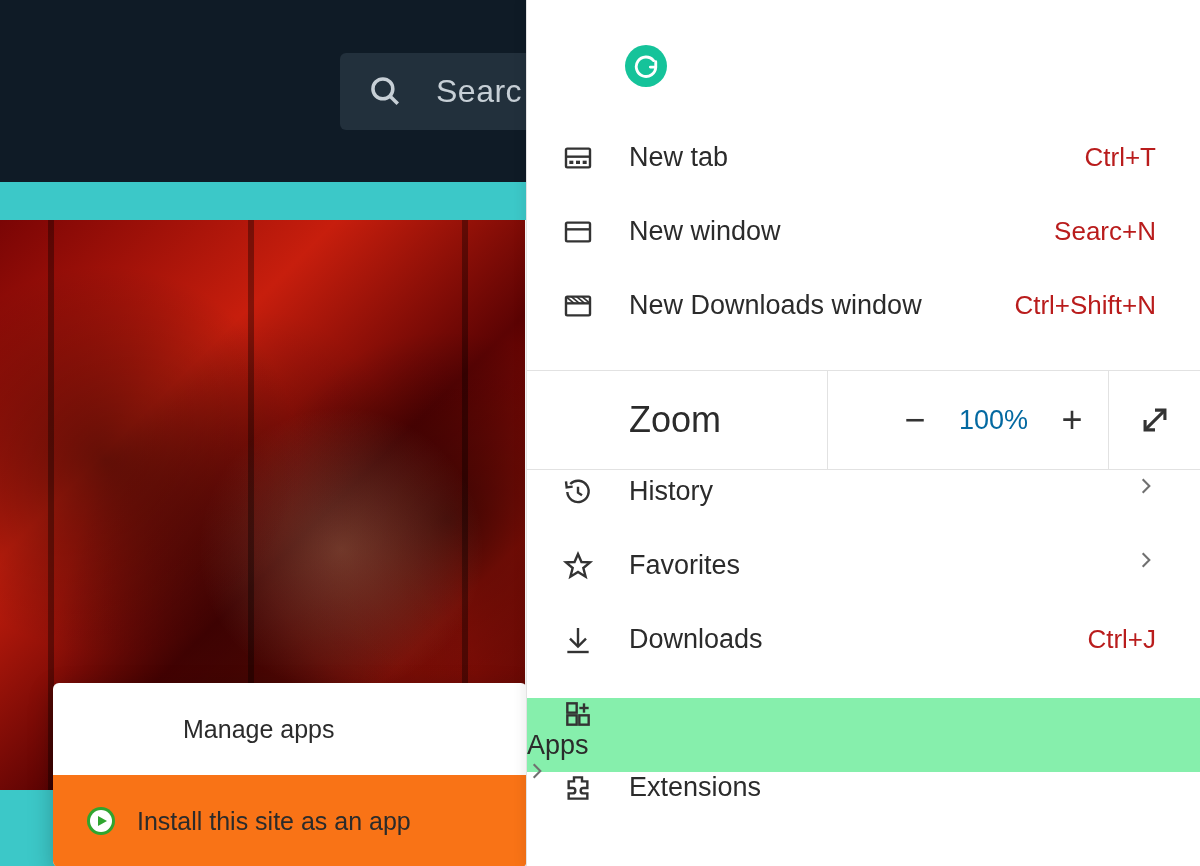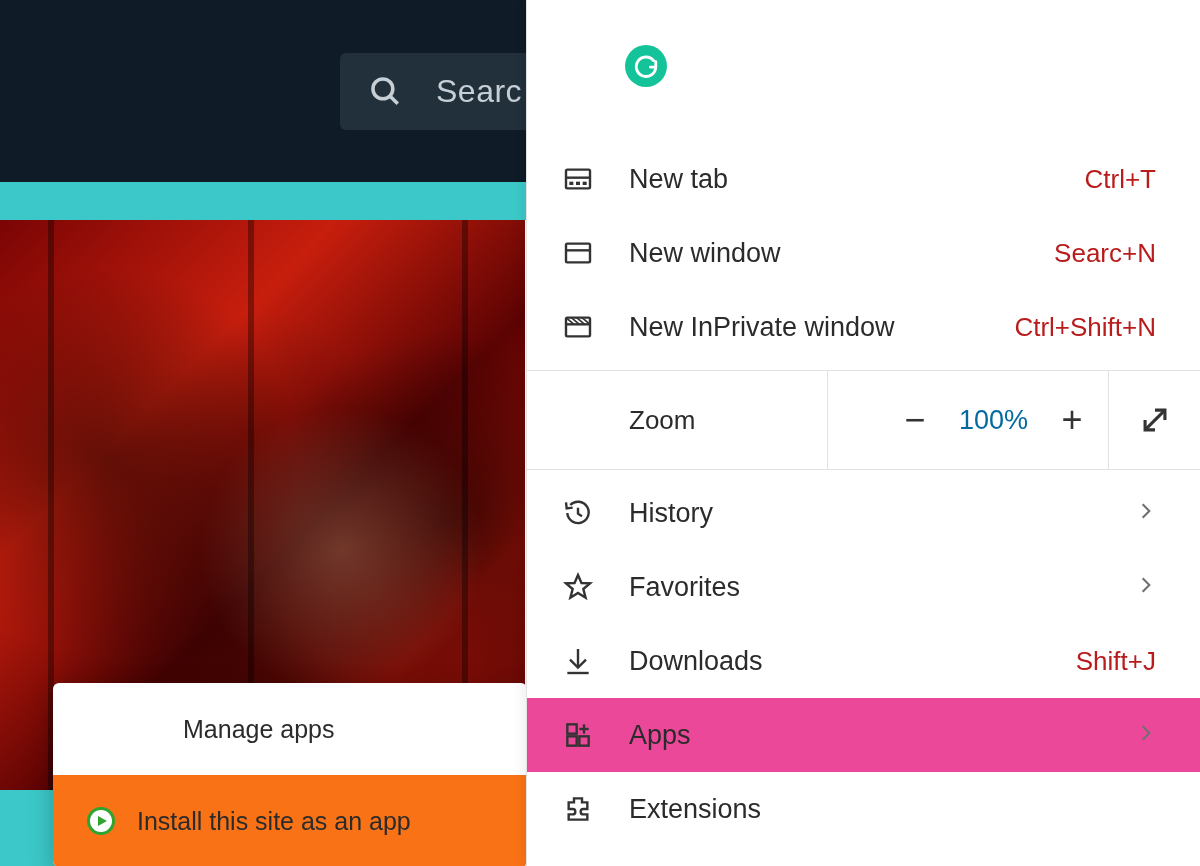--- a/index.html
+++ b/index.html
@@ -28,31 +28,31 @@
     .play-green { width:28px; height:28px; border-radius:50%; background:#2fa52f; display:flex; align-items:center; justify-content:center; }
     .play-inner { width:22px; height:22px; border-radius:50%; background:#fff; display:flex; align-items:center; justify-content:center; }
     .play-tri { width:0; height:0; border-left:9px solid #2fa52f; border-top:5px solid transparent; border-bottom:5px solid transparent; margin-left:2px; }
     
     
     .menu { position: absolute; right: 0; top: 0; width: 674px; height: 866px; background: #fff; border-left:1px solid #e2e2e2; box-shadow: -2px 0 12px rgba(0,0,0,0.08); }
     .grammarly { position:absolute; top: 45px; left: 98px; width: 42px; height:42px; border-radius:50%; background:#15c39a; display:flex; align-items:center; justify-content:center; }
     .grammarly svg { width:26px; height:26px; }
     
     .menu-list { position:absolute; top:142px; left:0; right:0; }
-    .menu-item { display:flex; align-items:center; height:74px; padding-right: 44px; cursor:pointer; }
-    .menu-item.hover { background:#ec4899; }
+    .menu-item { display:flex; align-items:flex-start; height:74px; padding-right: 44px; cursor:pointer; }
+    .menu-item.hover { background:#86efac;flex-direction:column; }
     .menu-icon { width: 102px; display:flex; justify-content:center; align-items:center; }
     .menu-icon svg { width: 32px; height: 32px; stroke:#333; stroke-width:1.8; fill:none; }
     .menu-label { flex:1; font-size:27px; color:#2b2b2b; }
     .menu-shortcut { font-size:26px; color:#b91c1c; }
     .chevron svg { width:20px; height:20px; stroke:#707070; stroke-width:2.5; fill:none; }
     
     
     .zoom-row { display:flex; align-items:center; height:100px; border-top:1px solid #e2e2e2; border-bottom:1px solid #e2e2e2; margin: 6px 0; }
-    .zoom-label-cell { width: 300px; padding-left: 102px; font-size:26px; color:#2b2b2b; }
+    .zoom-label-cell { width: 300px; padding-left: 102px; font-size:36px; color:#2b2b2b; }
     .zoom-controls { flex:1; display:flex; align-items:center; justify-content:flex-end; border-left:1px solid #e2e2e2; height:100%; padding: 0 6px; }
     .zoom-btn { width:60px; height:60px; display:flex; align-items:center; justify-content:center; font-size:36px; color:#333; cursor:pointer; font-weight:300; }
     .zoom-value { font-size:27px; color:#0369a1; padding: 0 14px; }
     .fullscreen-cell { width: 92px; height:100%; border-left:1px solid #e2e2e2; display:flex; align-items:center; justify-content:center; cursor:pointer; }
     .fullscreen-cell svg { width:34px; height:34px; stroke:#333; stroke-width:2.2; fill:none; }
   </style>
 </head>
 <body>
 
 <div class="page-bg">
@@ -129,21 +129,21 @@
       <span class="menu-icon">
         <svg viewBox="0 0 24 24">
             <rect x="3" y="5" width="18" height="14" rx="1"></rect>
             <line x1="3" y1="10" x2="21" y2="10"></line>
             <line x1="3" y1="5" x2="9" y2="10" stroke-width="1.3"></line>
             <line x1="7" y1="5" x2="13" y2="10" stroke-width="1.3"></line>
             <line x1="11" y1="5" x2="17" y2="10" stroke-width="1.3"></line>
             <line x1="15" y1="5" x2="21" y2="10" stroke-width="1.3"></line>
           </svg>
       </span>
-      <span class="menu-label">New InPrivate window</span>
+      <span class="menu-label">New Downloads window</span>
       <span class="menu-shortcut">Ctrl+Shift+N</span>
     </div>
 
     <div class="zoom-row">
       <div class="zoom-label-cell">Zoom</div>
       <div class="zoom-controls">
         <div class="zoom-btn">−</div>
         <div class="zoom-value">100%</div>
         <div class="zoom-btn">+</div>
       </div>
@@ -182,21 +182,21 @@
     </div>
     <div class="menu-item">
       <span class="menu-icon">
         <svg viewBox="0 0 24 24">
             <line x1="12" y1="3" x2="12" y2="16"></line>
             <polyline points="6,11 12,17 18,11"></polyline>
             <line x1="4" y1="21" x2="20" y2="21"></line>
           </svg>
       </span>
       <span class="menu-label">Downloads</span>
-      <span class="menu-shortcut">Shift+J</span>
+      <span class="menu-shortcut">Ctrl+J</span>
     </div>
     <div class="menu-item hover">
       <span class="menu-icon">
         <svg viewBox="0 0 24 24">
             <rect x="4" y="4" width="7" height="7"></rect>
             <rect x="4" y="13" width="7" height="7"></rect>
             <rect x="13" y="13" width="7" height="7"></rect>
             <line x1="13" y1="7.5" x2="20" y2="7.5"></line>
             <line x1="16.5" y1="4" x2="16.5" y2="11"></line>
           </svg>

